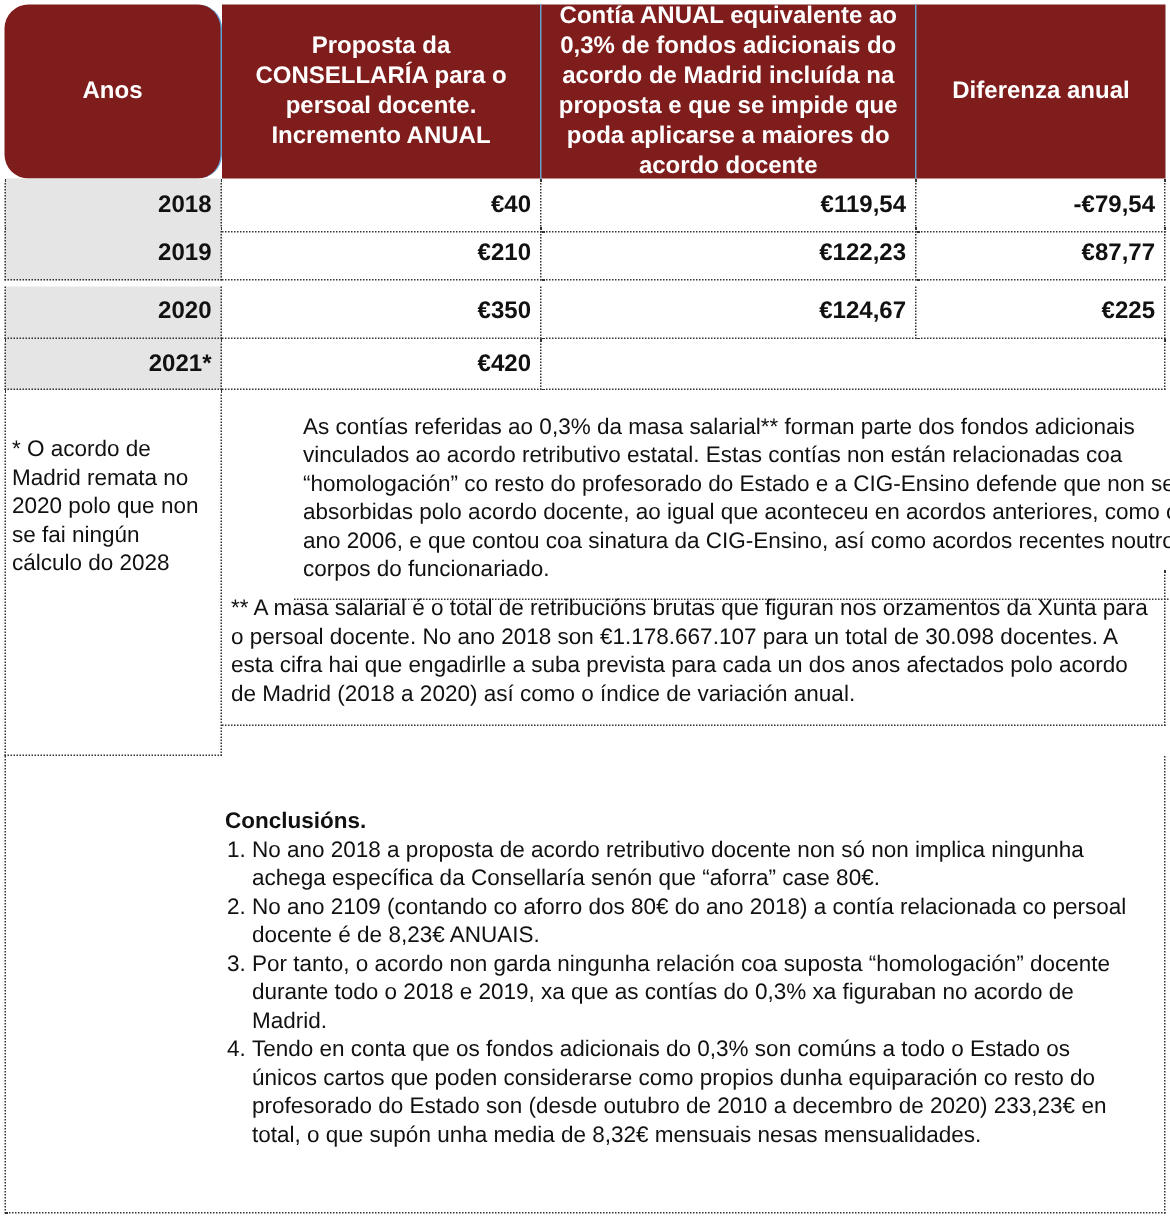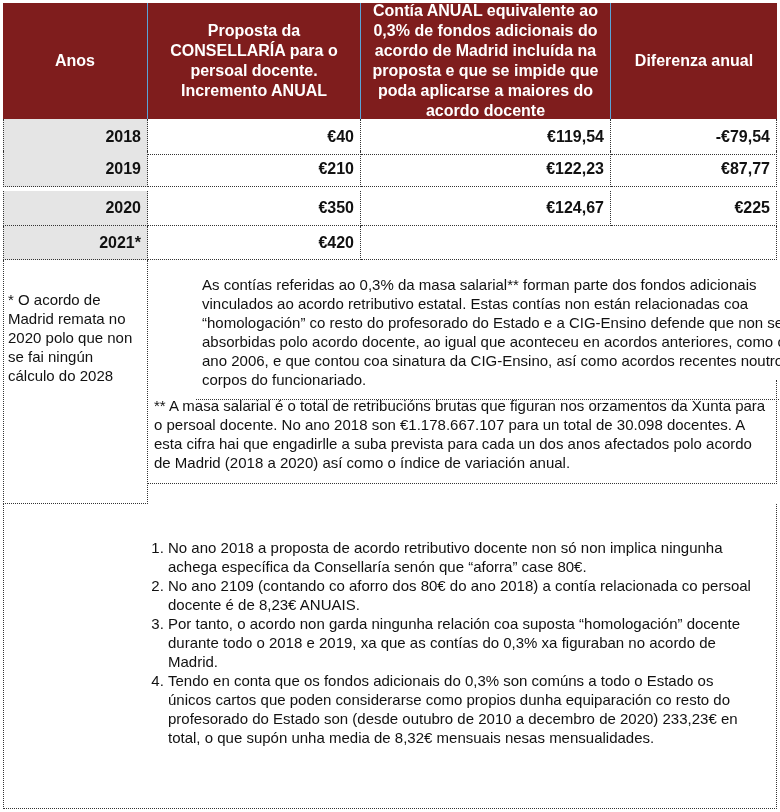--- a/index.html
+++ b/index.html
@@ -3,21 +3,21 @@
 <meta charset="utf-8">
 <style>
   html, body { margin: 0; padding: 0; background: #ffffff; }
   body { width: 780px; height: 812px; position: relative; overflow: hidden;
          font-family: "Liberation Sans", "DejaVu Sans", sans-serif; color: #111; }
   .tbl { position: absolute; left: 3px; top: 3px; width: 774px; }
   .hdr { position: absolute; top: 0; height: 116px; background: #7f1d1d; color: #fff;
          font-weight: bold; font-size: 16px; line-height: 20px; text-align: center;
          display: flex; align-items: center; justify-content: center;
          box-sizing: border-box; border-right: 1px solid #5aa3d8; padding: 0 8px; }
-  .h0 { left: 0; width: 145px; }
+  .h0 { left: 0; width: 145px; border-radius: 16px; }
   .h1 { left: 145px; width: 213px; }
   .h2 { left: 358px; width: 250px; }
   .h3 { left: 608px; width: 166px; border-right: none; }
   .cell { position: absolute; box-sizing: border-box; border-right: 1px dotted #333;
           border-bottom: 1px dotted #333; font-weight: bold; font-size: 16px;
           display: flex; align-items: center; justify-content: flex-end; padding-right: 6px; }
   .year { background: #e5e5e5; }
   .c0 { left: 0; width: 145px; border-left: 1px dotted #333; }
   .c1 { left: 145px; width: 213px; }
   .c2 { left: 358px; width: 250px; }
@@ -66,20 +66,21 @@
 
   <div class="cell year c0 r3">2021*</div>
   <div class="cell c1 r3">€420</div>
   <div class="cell c2 r3" style="width:416px;border-right:1px dotted #333;"></div>
 
   <div class="txt note-left">* O acordo de Madrid remata no 2020 polo que non se fai ningún cálculo do 2028</div>
   <div class="txt note1">As contías referidas ao 0,3% da masa salarial** forman parte dos fondos adicionais vinculados ao acordo retributivo estatal. Estas contías non están relacionadas coa “homologación” co resto do profesorado do Estado e a CIG-Ensino defende que non sexan absorbidas polo acordo docente, ao igual que aconteceu en acordos anteriores, como o do ano 2006, e que contou coa sinatura da CIG-Ensino, así como acordos recentes noutros corpos do funcionariado.</div>
   <div class="txt note2">** A masa salarial é o total de retribucións brutas que figuran nos orzamentos da Xunta para o persoal docente. No ano 2018 son €1.178.667.107 para un total de 30.098 docentes. A esta cifra hai que engadirlle a suba prevista para cada un dos anos afectados polo acordo de Madrid (2018 a 2020) así como o índice de variación anual.</div>
 
   <div class="txt concl">
+    <div class="concl-title">Conclusións.</div>
     <ol>
       <li><span>No ano 2018 a proposta de acordo retributivo docente non só non implica ningunha achega específica da Consellaría senón que </span><b>“aforra” case 80€.</b></li>
       <li><span>No ano 2109 (contando co aforro dos 80€ do ano 2018) a contía relacionada co persoal docente é de </span><b>8,23€</b><span> ANUAIS.</span></li>
       <li><span>Por tanto, o acordo non garda ningunha relación coa suposta “homologación” docente durante todo o 2018 e 2019, xa que as contías do 0,3% xa figuraban no acordo de Madrid.</span></li>
       <li><span>Tendo en conta que os fondos adicionais do 0,3% son comúns a todo o Estado os únicos cartos que poden considerarse como propios dunha equiparación co resto do profesorado do Estado son (desde outubro de 2010 a decembro de 2020) </span><b>233,23€ en total</b><span>, o que supón unha media de </span><b>8,32€ mensuais</b><span> nesas mensualidades.</span></li>
     </ol>
   </div>
 </div>
 
 </body></html>

